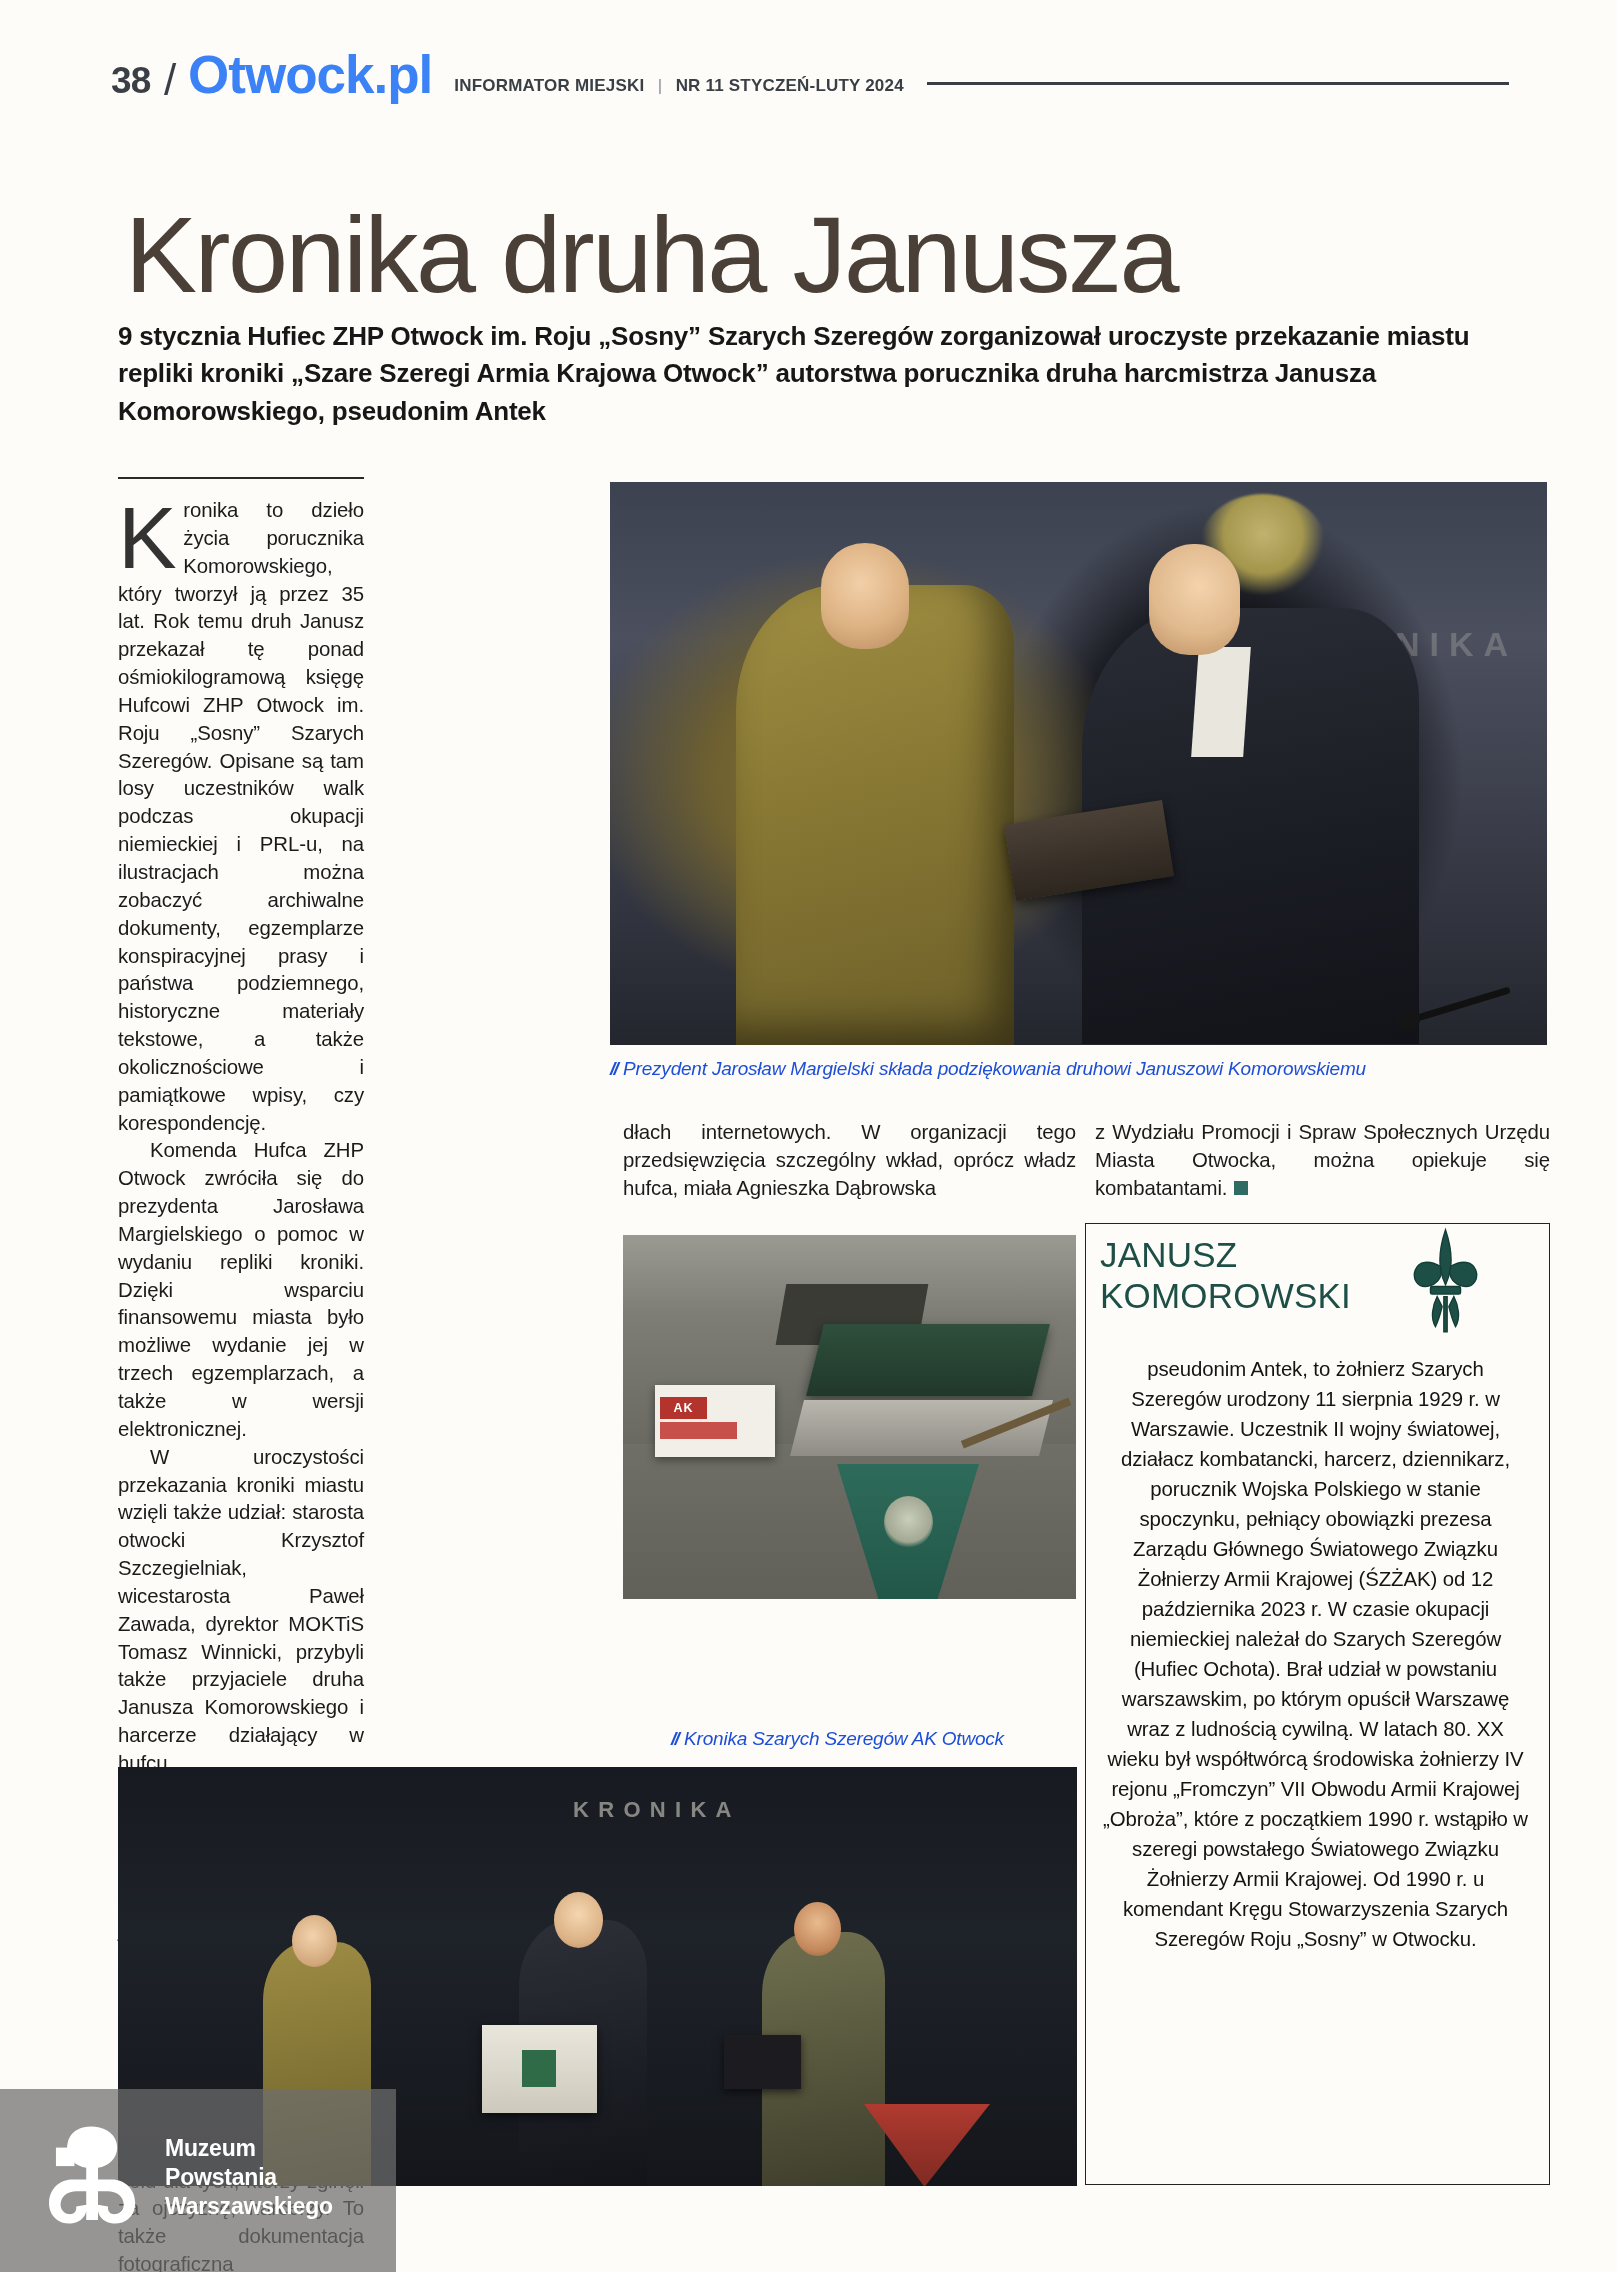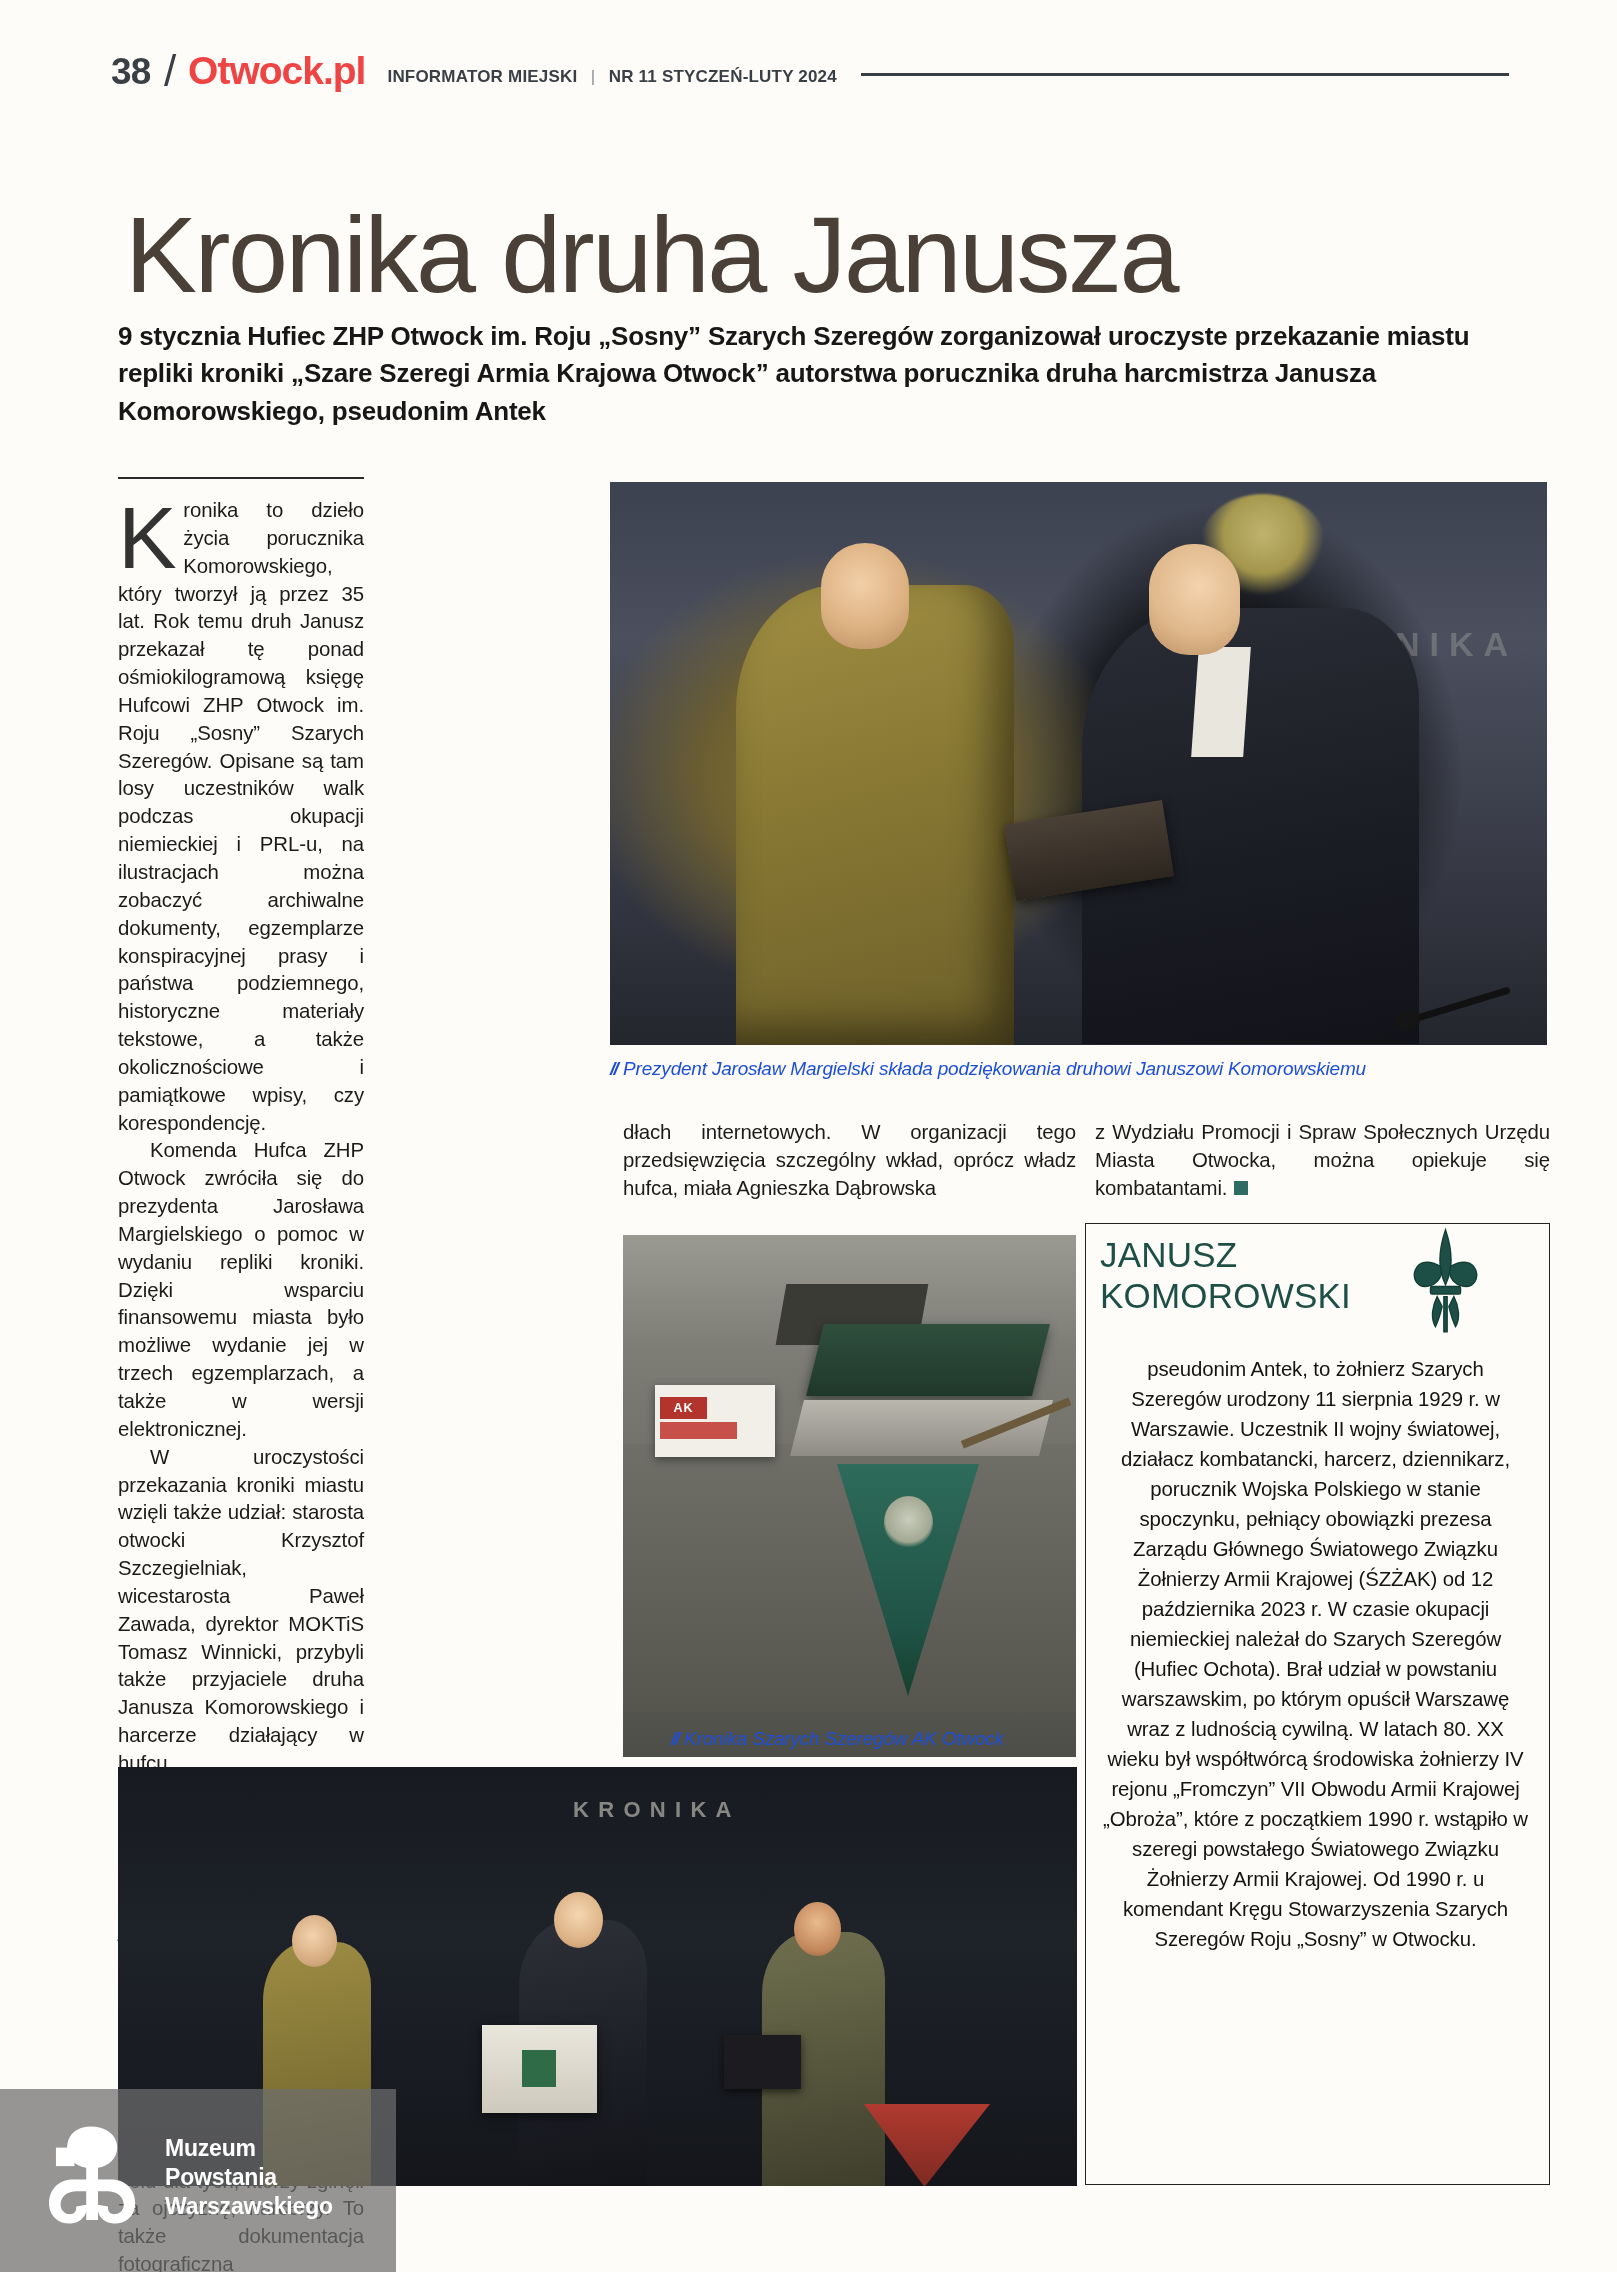--- a/index.html
+++ b/index.html
@@ -35,24 +35,24 @@
   }
   .mast-slash {
     font-size: 44px;
     font-weight: 300;
     color: #3a3f46;
     margin: 0 11.8px 0 13.5px;
     position: relative;
     top: 1.7px;
   }
   .mast-brand {
-    font-size: 39px;
+    font-size: 53px;
     font-weight: 700;
     letter-spacing: -1px;
-    color: #ef4444;
+    color: #3b82f6;
   }
   .mast-sub {
     font-size: 17px;
     font-weight: 700;
     letter-spacing: 0.2px;
     color: #3a3f46;
     margin-left: 22px;
     position: relative;
     top: -1.7px;
     white-space: nowrap;
@@ -249,21 +249,21 @@
     left: -17px; top: -6.7px;
     width: 23.6px; height: 20px;
     background: #151515;
     border-radius: 50%;
   }
 
   #photo-chronicle {
     left: 623px;
     top: 1235px;
     width: 453px;
-    height: 522px;
+    height: 364px;
     background:
       linear-gradient(180deg, #9a9a93 0%, #7d7d76 22%, #6b6b64 55%, #4e4e48 100%);
   }
   #photo-chronicle .table-top {
     position: absolute;
     left: 0; top: 209px;
     width: 100%; height: 268px;
     background: linear-gradient(180deg, #6f6f68 0%, #56564f 100%);
   }
   #photo-chronicle .ak-box {

